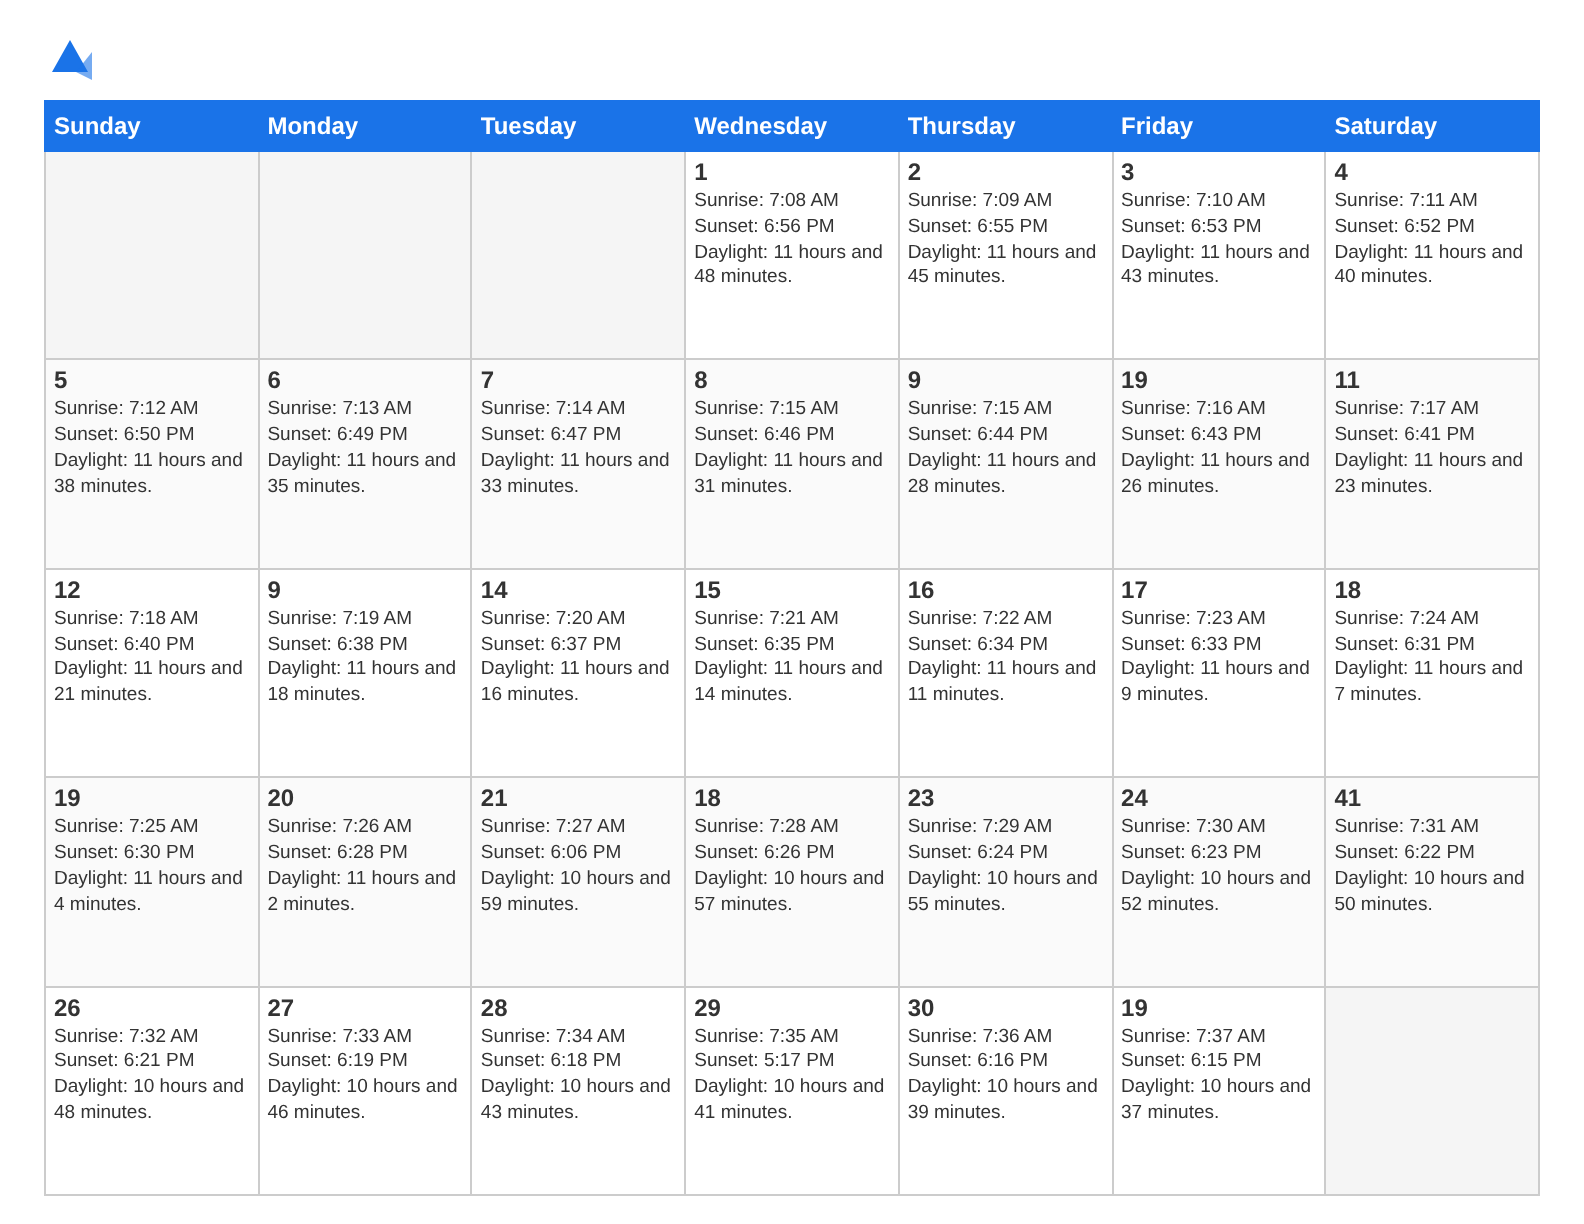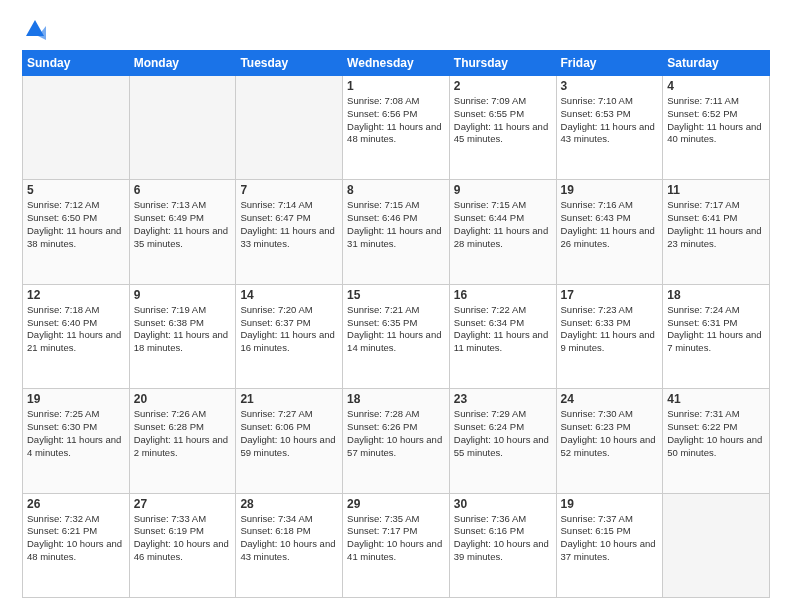--- a/index.html
+++ b/index.html
@@ -333,21 +333,21 @@
           <td>
             <span class="day-number">28</span>
             <div class="day-info">Sunrise: 7:34 AM
 Sunset: 6:18 PM
 Daylight: 10 hours
 and 43 minutes.</div>
           </td>
           <td>
             <span class="day-number">29</span>
             <div class="day-info">Sunrise: 7:35 AM
-Sunset: 7:17 PM
+Sunset: 5:17 PM
 Daylight: 10 hours
 and 41 minutes.</div>
           </td>
           <td>
             <span class="day-number">30</span>
             <div class="day-info">Sunrise: 7:36 AM
 Sunset: 6:16 PM
 Daylight: 10 hours
 and 39 minutes.</div>
           </td>

